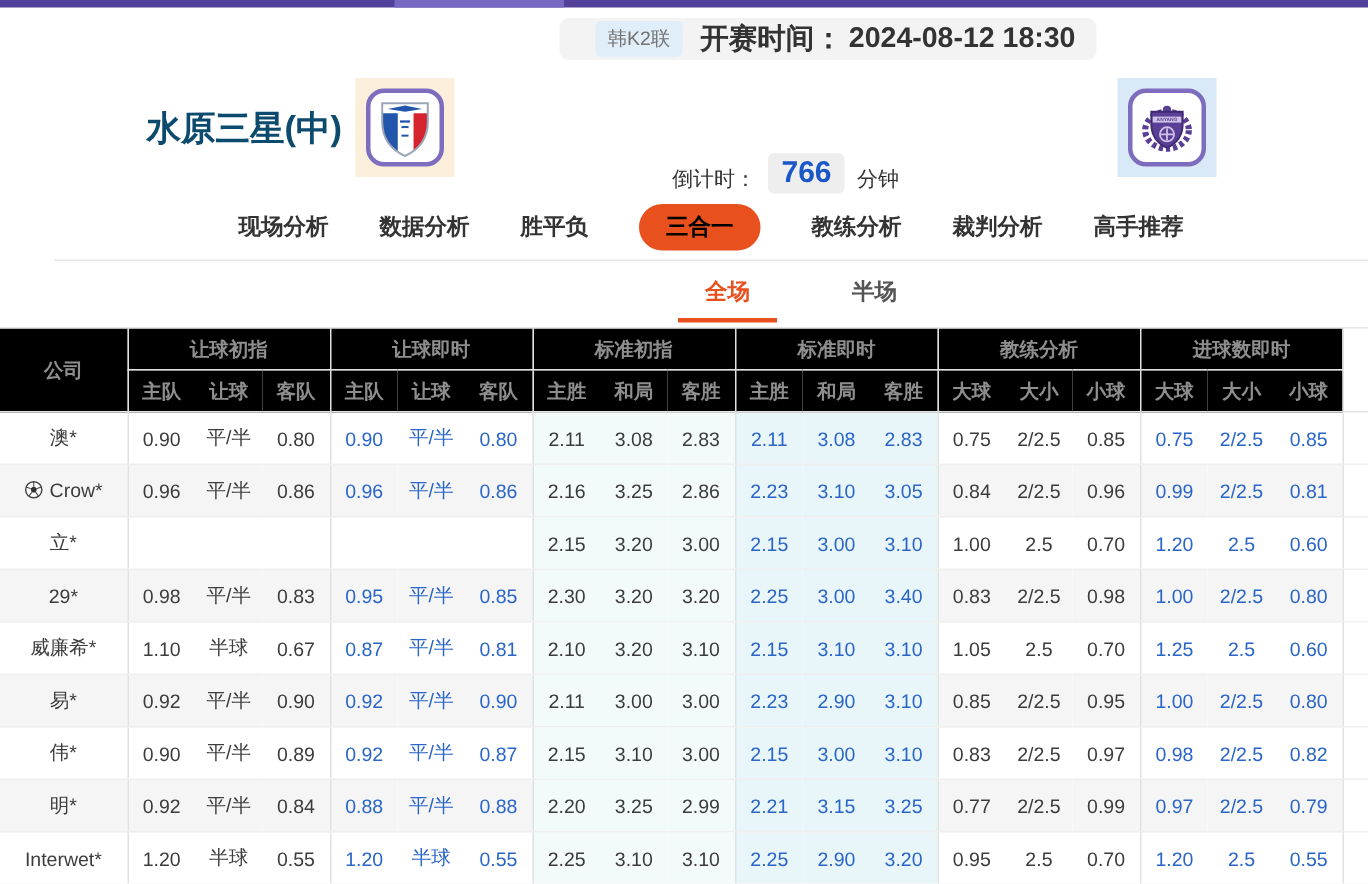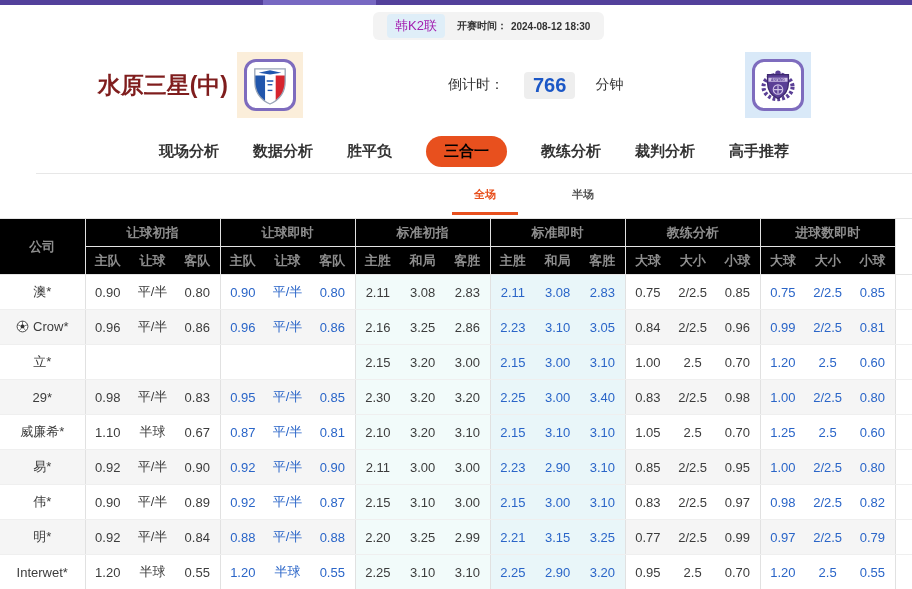--- a/index.html
+++ b/index.html
@@ -7,48 +7,48 @@
               font-family:"Liberation Sans","DejaVu Sans",sans-serif; }
 
   
   .top-bar { position:relative; height:5px; background:var(--purple); }
   .top-bar .seg { position:absolute; left:263px; top:0; width:113px; height:5px; background:var(--purple-light); }
 
   
   .kick-row { position:relative; height:36px; }
   .kick-pill { position:absolute; left:373px; top:7px; height:28px; background:#f3f3f3;
                border-radius:6px; display:flex; align-items:center; padding:0 14px; gap:12px; }
-  .league-badge { background:#dfeef8; color:#a21caf; font-size:13px; padding:3px 8px; border-radius:4px; }
-  .kick-text { font-size:10px; font-weight:bold; color:#333; white-space:nowrap; }
+  .league-badge { background:#dfeef8; color:#737373; font-size:13px; padding:3px 8px; border-radius:4px;margin-left:10px; }
+  .kick-text { font-size:19px; font-weight:bold; color:#333; white-space:nowrap; }
 
   
   .team-sec { position:relative; height:88px; }
   .team-name { position:absolute; top:0; height:88px; display:flex; align-items:center;
-               font-size:23px; font-weight:bold; color:#7f1d1d; }
+               font-size:23px; font-weight:bold; color:#0c4a6e; }
   .home-name { left:0; width:228px; justify-content:flex-end; }
   .away-name { left:822px; }
   .logo-box { position:absolute; top:11px; width:66px; height:66px; display:flex; align-items:center; justify-content:center; }
   .home-box { left:237px; background:#fbeeda; }
   .away-box { left:745px; background:#d9e9f8; }
   .logo-frame { width:52px; height:52px; background:#fff; border:3px solid #7e6cbe; border-radius:12px;
                 display:flex; align-items:center; justify-content:center; }
-  .countdown { position:absolute; left:448px; top:0; height:88px; display:flex; align-items:center; gap:20px; }
+  .countdown { position:absolute; left:448px; top:0; height:88px; display:flex; align-items:flex-end; gap:8px; }
   .cd-label,.cd-unit { font-size:14px; color:#333; }
   .cd-value { font-size:20px; font-weight:bold; color:#1b57c6; background:#eeeeee; padding:2px 9px; border-radius:4px; }
 
   
   .nav-bar { height:45px; border-bottom:1px solid #e7e7e7; display:flex; align-items:center;
              justify-content:center; gap:34px;margin-left:36px; }
   .nav-tab { font-size:15px; font-weight:bold; color:#333; cursor:pointer; }
   .nav-tab.active { background:var(--accent); color:#000000; padding:6px 18px; border-radius:16px; }
 
   
   .subtab-row { position:relative; height:44px; }
   .subtab { position:absolute; top:0; width:66px; height:41px; line-height:41px; text-align:center;
-            font-size:11px; font-weight:bold; color:#555; cursor:pointer; }
+            font-size:15px; font-weight:bold; color:#555; cursor:pointer; }
   .subtab.active { color:var(--accent); border-bottom:3px solid var(--accent); }
 
   
   table { width:912px; border-collapse:collapse; table-layout:fixed; font-size:13px; border-top:1px solid #e5e5e5; }
   thead th { background:#000000; color:#8e8e8e; font-weight:bold; height:28px; border-bottom:1px solid #e4e4e4; }
   tbody td { height:35px; text-align:center; border-bottom:1px solid #efefef; }
   tbody tr.stripe td { background:#f5f5f5; }
   td.cyan-a, tbody tr.stripe td.cyan-a { background:var(--cyan-a); }
   td.cyan-b, tbody tr.stripe td.cyan-b { background:var(--cyan-b); }
   .gsep { border-right:1px solid #e1e1e1; }

